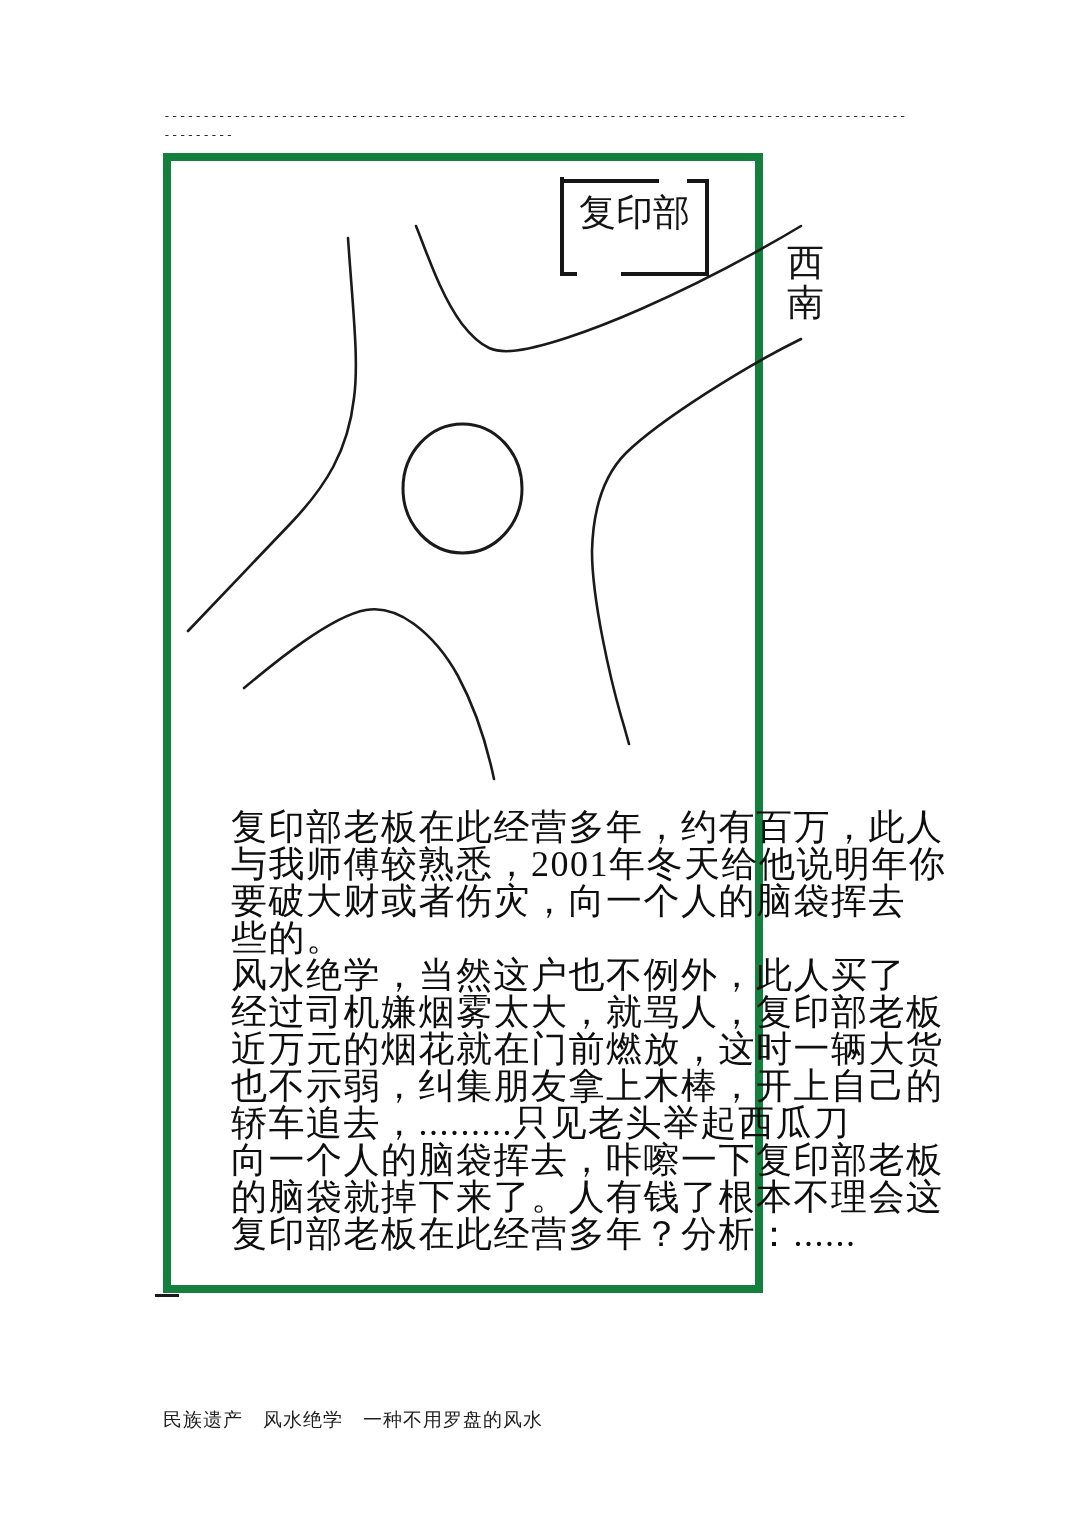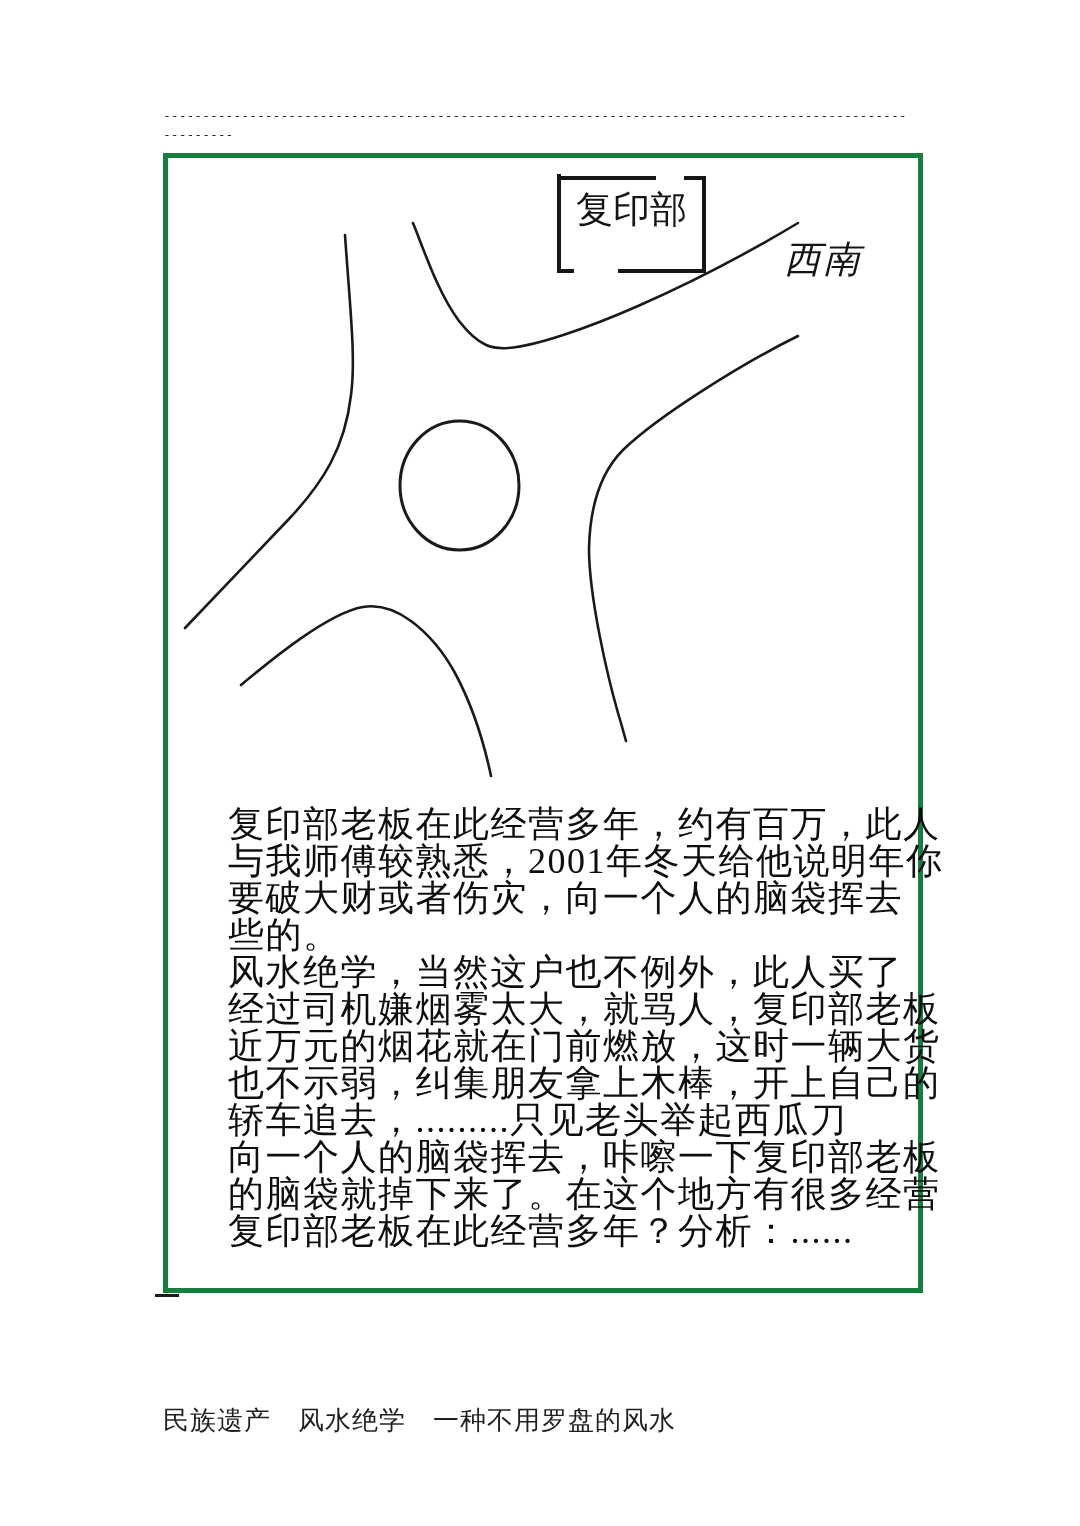--- a/index.html
+++ b/index.html
@@ -21,23 +21,23 @@
     font-family:"DejaVu Sans Mono", monospace;
     font-size:13px;
     line-height:14px;
   }
   .dash-row.row1 { top:109px; }
   .dash-row.row2 { top:128px; }
   .main-box {
     position:absolute;
     left:163px;
     top:153px;
-    width:760px;
+    width:600px;
     height:1140px;
-    border:5px solid #15803d;
+    border:8px solid #15803d;
     box-sizing:border-box;
   }
   .diagram-svg { position:absolute; left:0; top:0; }
   .shop-label {
     position:absolute;
     left:391px;
     top:32px;
     width:145px;
     text-align:center;
     font-size:37px;
@@ -45,21 +45,20 @@
     color:#141414;
   }
   .dir-label {
     position:absolute;
     left:616px;
     top:82px;
     font-size:37px;
     line-height:40px;
     letter-spacing:2px;
     color:#141414;
-    font-style:italic;
   }
   .story {
     position:absolute;
     left:20px;
     top:648px;
     width:716px;
     margin-left:40px;
   }
   .story-line {
     font-size:36px;
@@ -74,21 +73,21 @@
     top:1294px;
     width:24px;
     height:3px;
     background:#1b1b1b;
   }
   .footer {
     position:absolute;
     left:163px;
     top:1407px;
     font-family:"Liberation Sans", sans-serif;
-    font-size:26px;
+    font-size:19px;
     line-height:26px;
     letter-spacing:1px;
     color:#1f1f1f;
     white-space:nowrap;
   }
 </style>
 </head>
 <body>
 
 <div class="page">
@@ -118,21 +117,21 @@
       <div class="story-line">复印部老板在此经营多年，约有百万，此人</div>
       <div class="story-line">与我师傅较熟悉，2001年冬天给他说明年你</div>
       <div class="story-line">要破大财或者伤灾，向一个人的脑袋挥去</div>
       <div class="story-line">些的。</div>
       <div class="story-line">风水绝学，当然这户也不例外，此人买了</div>
       <div class="story-line">经过司机嫌烟雾太大，就骂人，复印部老板</div>
       <div class="story-line">近万元的烟花就在门前燃放，这时一辆大货</div>
       <div class="story-line">也不示弱，纠集朋友拿上木棒，开上自己的</div>
       <div class="story-line">轿车追去，.........只见老头举起西瓜刀</div>
       <div class="story-line">向一个人的脑袋挥去，咔嚓一下复印部老板</div>
-      <div class="story-line">的脑袋就掉下来了。在这个地方有很多经营</div>
+      <div class="story-line">的脑袋就掉下来了。人有钱了根本不理会这</div>
       <div class="story-line">复印部老板在此经营多年？分析：......</div>
     </div>
 
   </div>
 
   <div class="corner-tick"></div>
 
   <div class="footer">民族遗产　风水绝学　一种不用罗盘的风水</div>
 
 </div>

